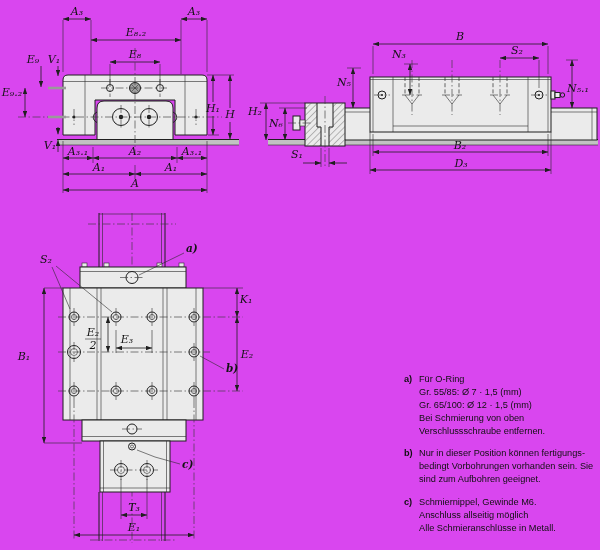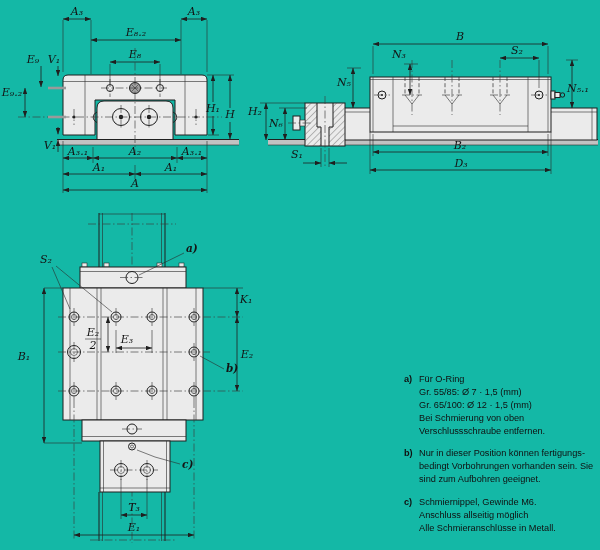--- a/index.html
+++ b/index.html
@@ -1,16 +1,16 @@
 <!DOCTYPE html>
 <html><head>
 <meta charset="utf-8">
 <style>
   html,body{margin:0;padding:0}
-  .stage{width:600px;height:550px;background:#14b8a6;position:relative;overflow:hidden}
+  .stage{width:600px;height:550px;background:#d946ef;position:relative;overflow:hidden}
   svg{display:block}
   text{user-select:none}
   .lbl{font:italic 11px "DejaVu Serif","DejaVu Sans",serif;fill:#141414}
   .lblB{font:italic bold 10.5px "DejaVu Serif","DejaVu Sans",serif;fill:#141414}
   .tm{text-anchor:middle}
   .note{font:9.2px "Liberation Sans","DejaVu Sans",sans-serif;fill:#101010}
   .noteTag{font-weight:bold}
   .ln{stroke:#1f1f1f;stroke-width:1;fill:none}
   .thin{stroke:#2a2a2a;stroke-width:.6;fill:none}
   .xfill{fill:#ebebeb}

